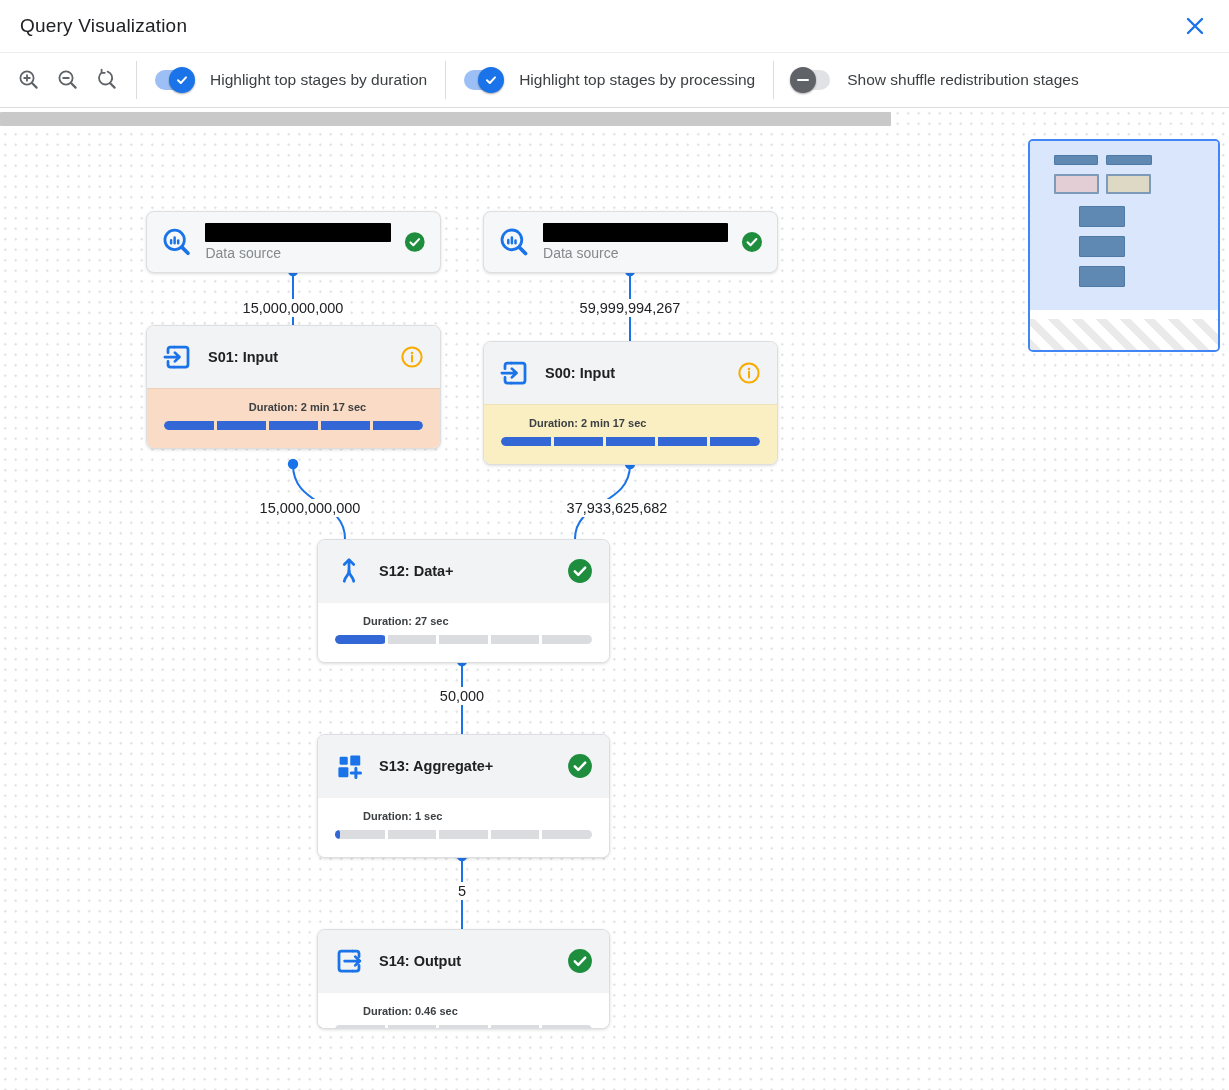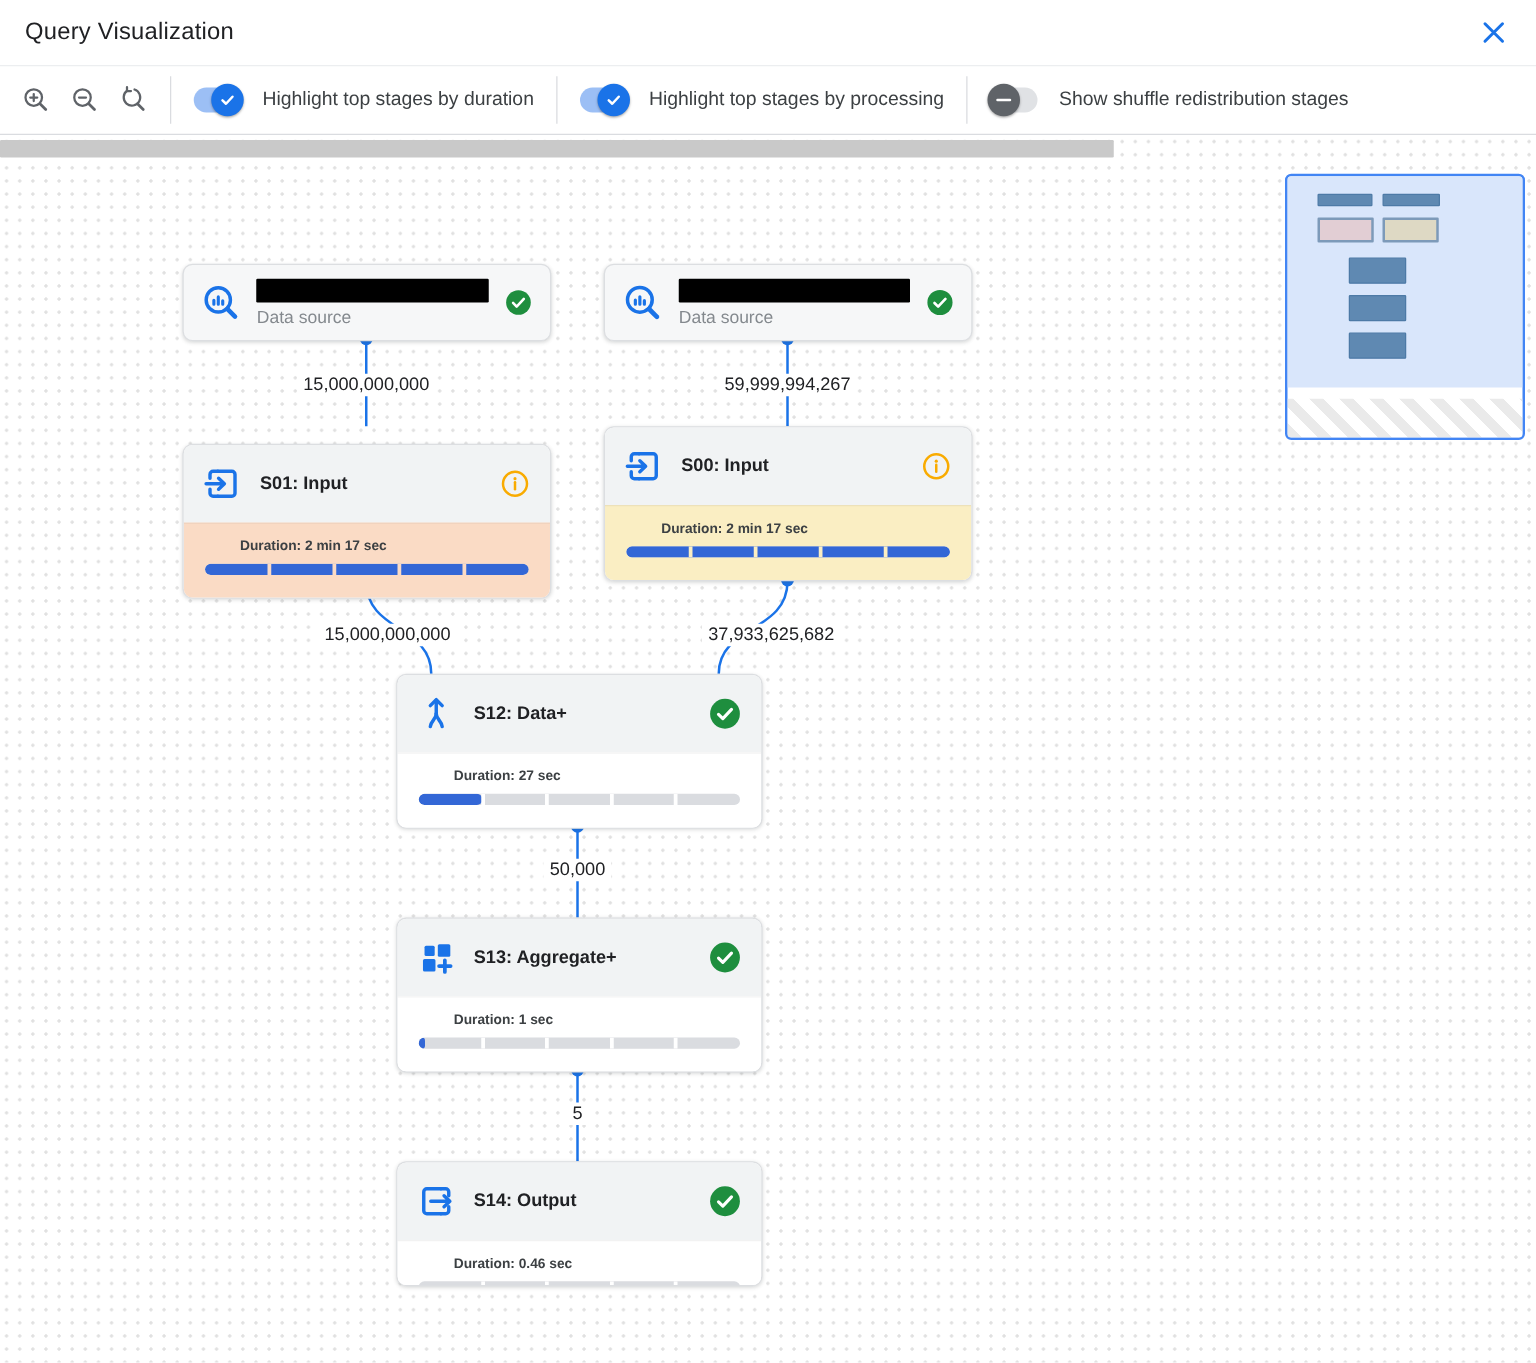--- a/index.html
+++ b/index.html
@@ -209,21 +209,21 @@
       <div class="ds-mid">
         <div class="redacted" style="width:185px;"></div>
         <div class="ds-label">Data source</div>
       </div>
       <svg width="26" height="26" viewBox="0 0 24 24">
         <circle cx="12" cy="12" r="11" fill="#1e8e3e"></circle>
         <path d="M7.2 12.4 L10.4 15.6 L16.8 8.8" stroke="#fff" stroke-width="2.3" fill="none" stroke-linecap="round" stroke-linejoin="round"></path>
       </svg>
     </div>
 
-    <div class="node stage-node" style="left:146px; top:247px; width:295px; height:124px;">
+    <div class="node stage-node" style="left:146px; top:217px; width:295px; height:124px;text-align:center;">
       <div class="stage-hd">
         <svg width="30" height="30" viewBox="0 0 24 24" fill="none" stroke="#1a73e8" stroke-width="2.2" stroke-linecap="round" stroke-linejoin="round">
           <path d="M9 4 H18 A2 2 0 0 1 20 6 V18 A2 2 0 0 1 18 20 H9"></path>
           <path d="M9 4 H6 A2 2 0 0 0 4 6 V8.5"></path>
           <path d="M4 15.5 V18 A2 2 0 0 0 6 20 H9"></path>
           <path d="M1.5 12 H12.5 M9.5 8.5 L13.2 12 L9.5 15.5"></path>
         </svg>
         <span class="stage-title">S01: Input</span>
         <span class="stage-ind">
           <svg width="24" height="24" viewBox="0 0 24 24" fill="none">

